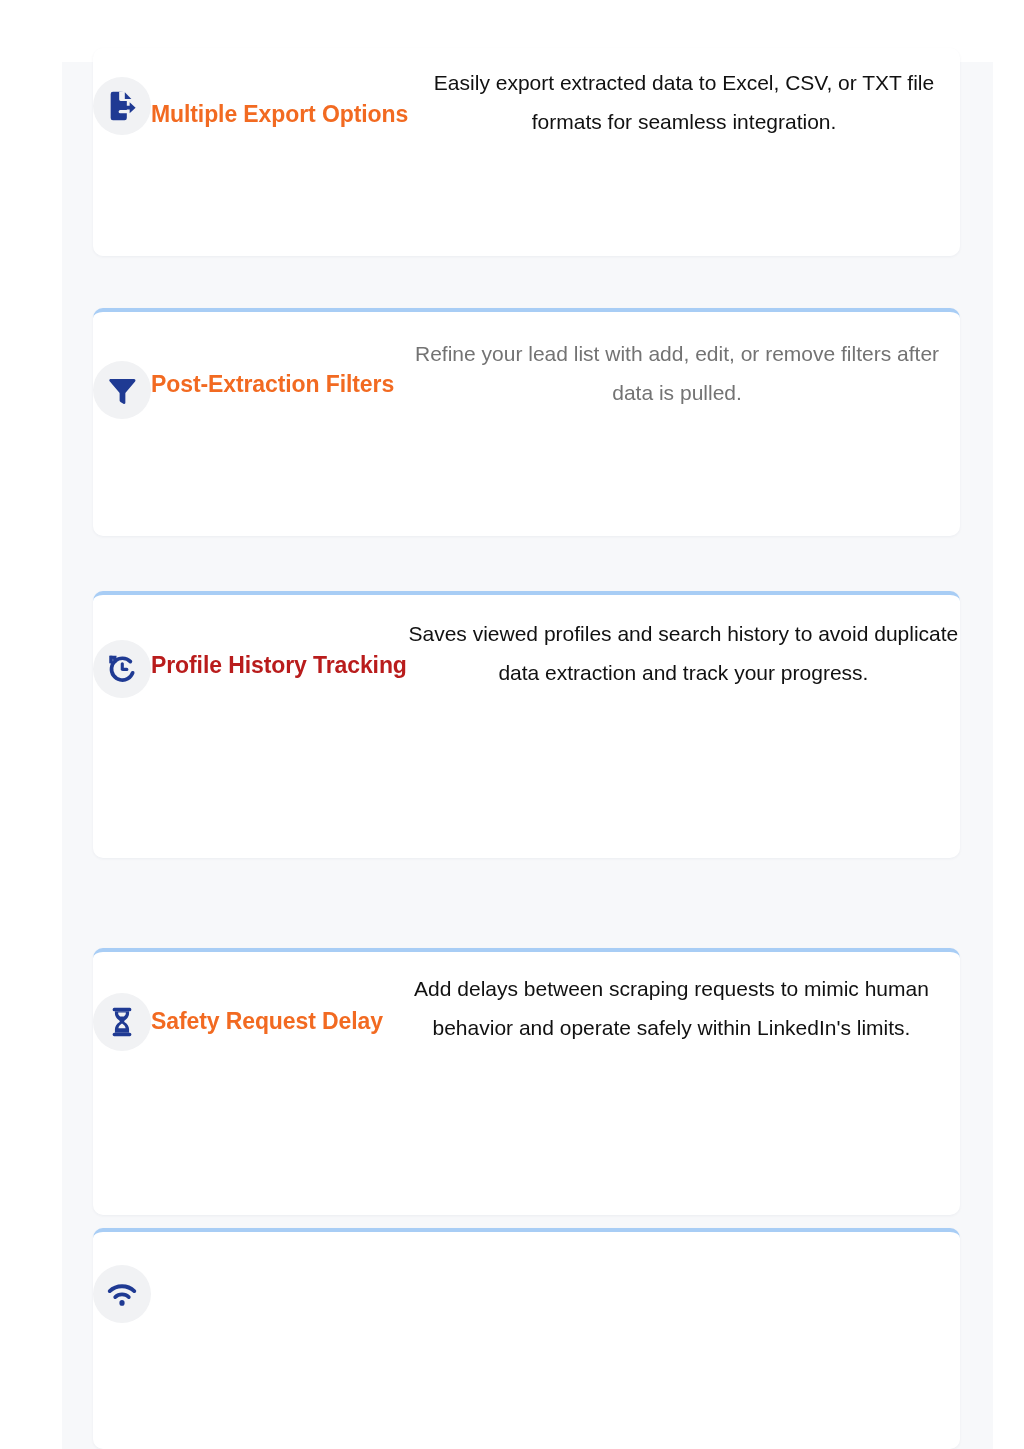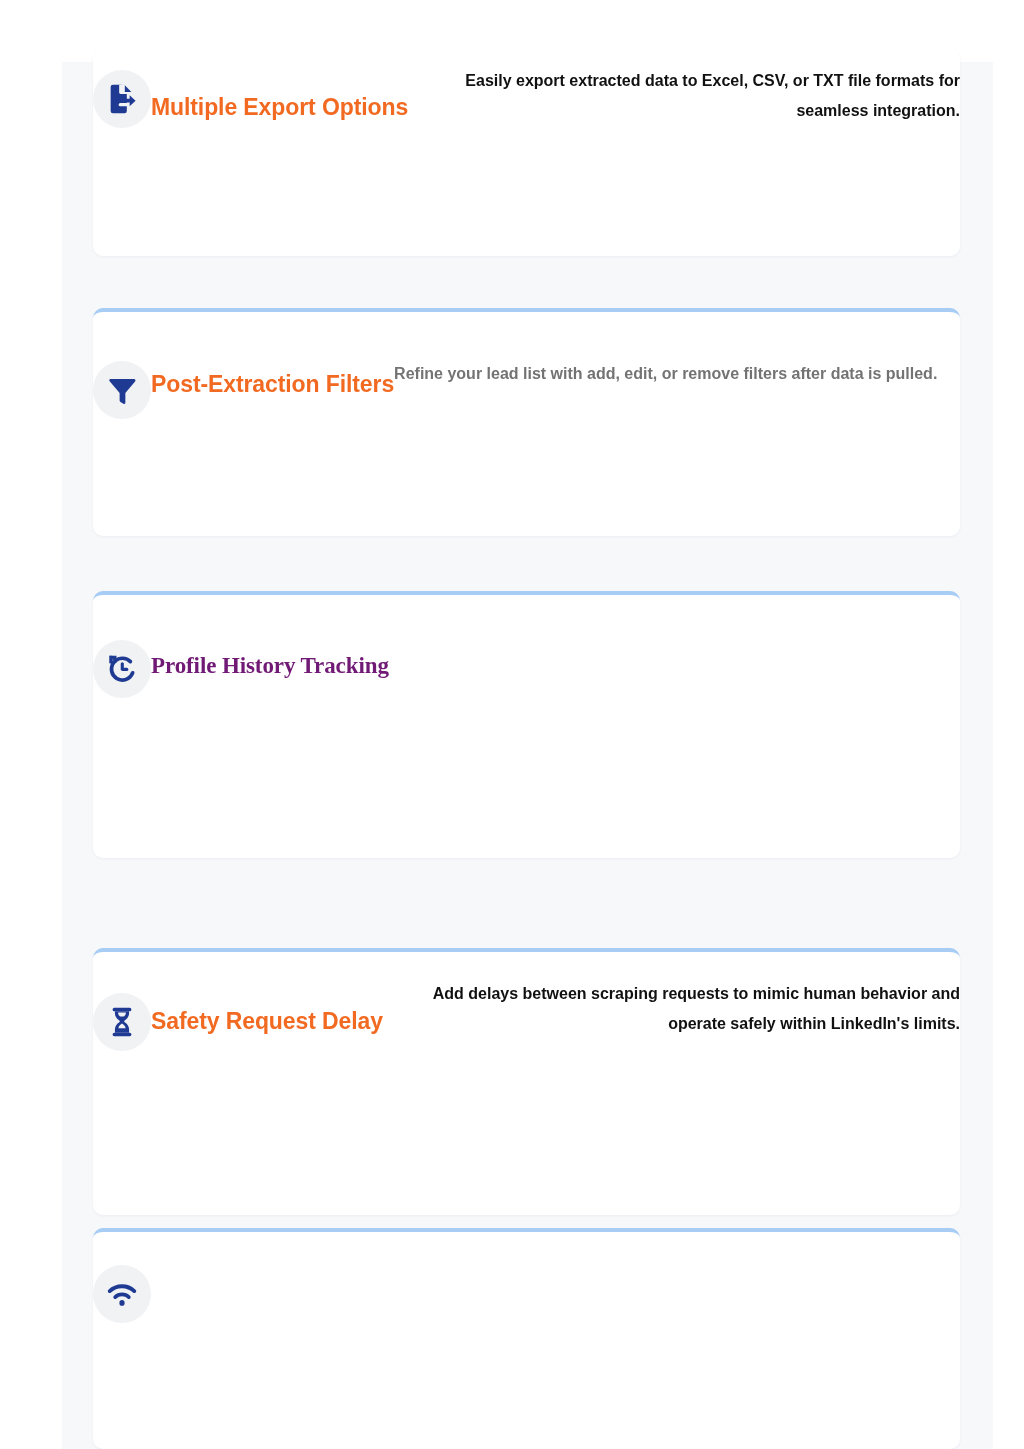--- a/index.html
+++ b/index.html
@@ -80,24 +80,24 @@
     font-size: 23px;
     font-weight: bold;
     letter-spacing: -0.1px;
     text-align: center;
     line-height: 1.2;
     white-space: nowrap;
   }
 
   .card-desc {
     color: #111111;
-    font-size: 16px;
-    font-weight: bold;
+    font-size: 21px;
+    font-weight: normal;
     line-height: 1.85;
-    text-align: right;
+    text-align: center;
     max-width: 800px;
   }
 
   
 
   
   #card-1 { top: 48px; height: 208px; }
   #card-1 .icon-badge { margin-top: 22px; }
   #card-1 .card-title { margin-top: 39px; }
   #card-1 .card-desc  { margin-top: 16px; }
@@ -166,21 +166,22 @@
           <span>
             <svg viewBox="0 0 24 24" aria-hidden="true" style="fill: rgb(31, 58, 147);">
               <path d="M12.4 3.1a9 9 0 1 0 8.4 11.9 1.3 1.3 0 0 0-2.45-.85 6.4 6.4 0 1 1-5.95-8.45 6.35 6.35 0 0 1 4.62 1.98 1.3 1.3 0 0 0 1.9-1.77A8.95 8.95 0 0 0 12.4 3.1z"></path>
               <path d="M3.0 2.6h5.1v5.1L3.0 2.6z"></path>
               <rect x="3.0" y="2.6" width="2.5" height="5.5" rx="0.5"></rect>
               <rect x="11.1" y="7.2" width="2.2" height="6.0" rx="1.1"></rect>
               <rect x="11.9" y="11.2" width="4.6" height="2.2" rx="1.1"></rect>
             </svg>
           </span>
         </div>
-        <div class="card-title" style="color: #701a75; font-family: Liberation Serif, serif;">Profile History Tracking</div>
+        <div class="card-title" style="color: #b91c1c;">Profile History Tracking</div>
+        <div class="card-desc" style="color: rgb(17, 17, 17);">Saves viewed profiles and search history to avoid duplicate data extraction and track your progress.</div>
       </div>
     </div>
 
     <div class="feature-card has-top-accent" id="card-4" style="background: rgb(255, 255, 255); border-top-color: rgb(168, 205, 245);">
       <div class="card-inner">
         <div class="icon-badge" style="background: rgb(241, 242, 244);">
           <span>
             <svg viewBox="0 0 24 24" aria-hidden="true" style="fill: rgb(31, 58, 147);">
               <rect x="5.4" y="2.0" width="13.2" height="2.4" rx="1.1"></rect>
               <rect x="5.4" y="19.6" width="13.2" height="2.4" rx="1.1"></rect>

